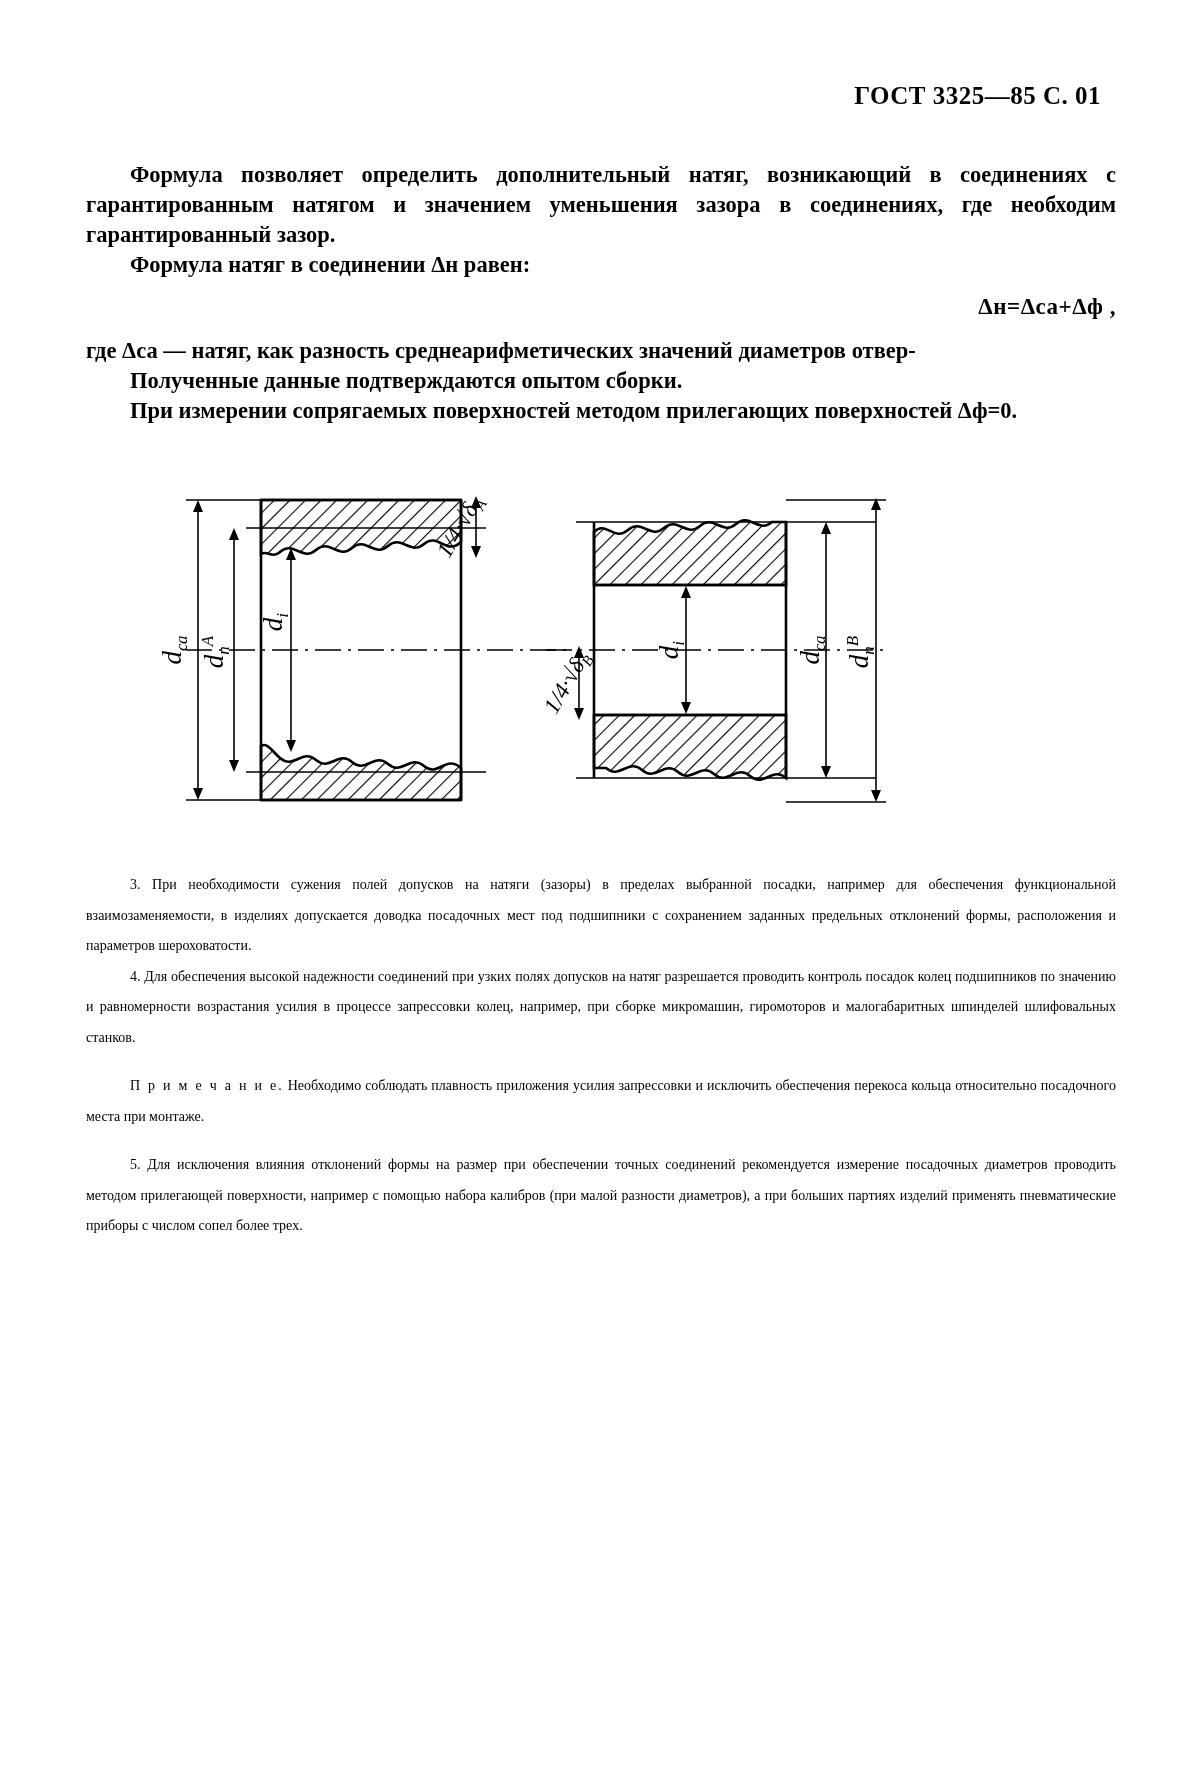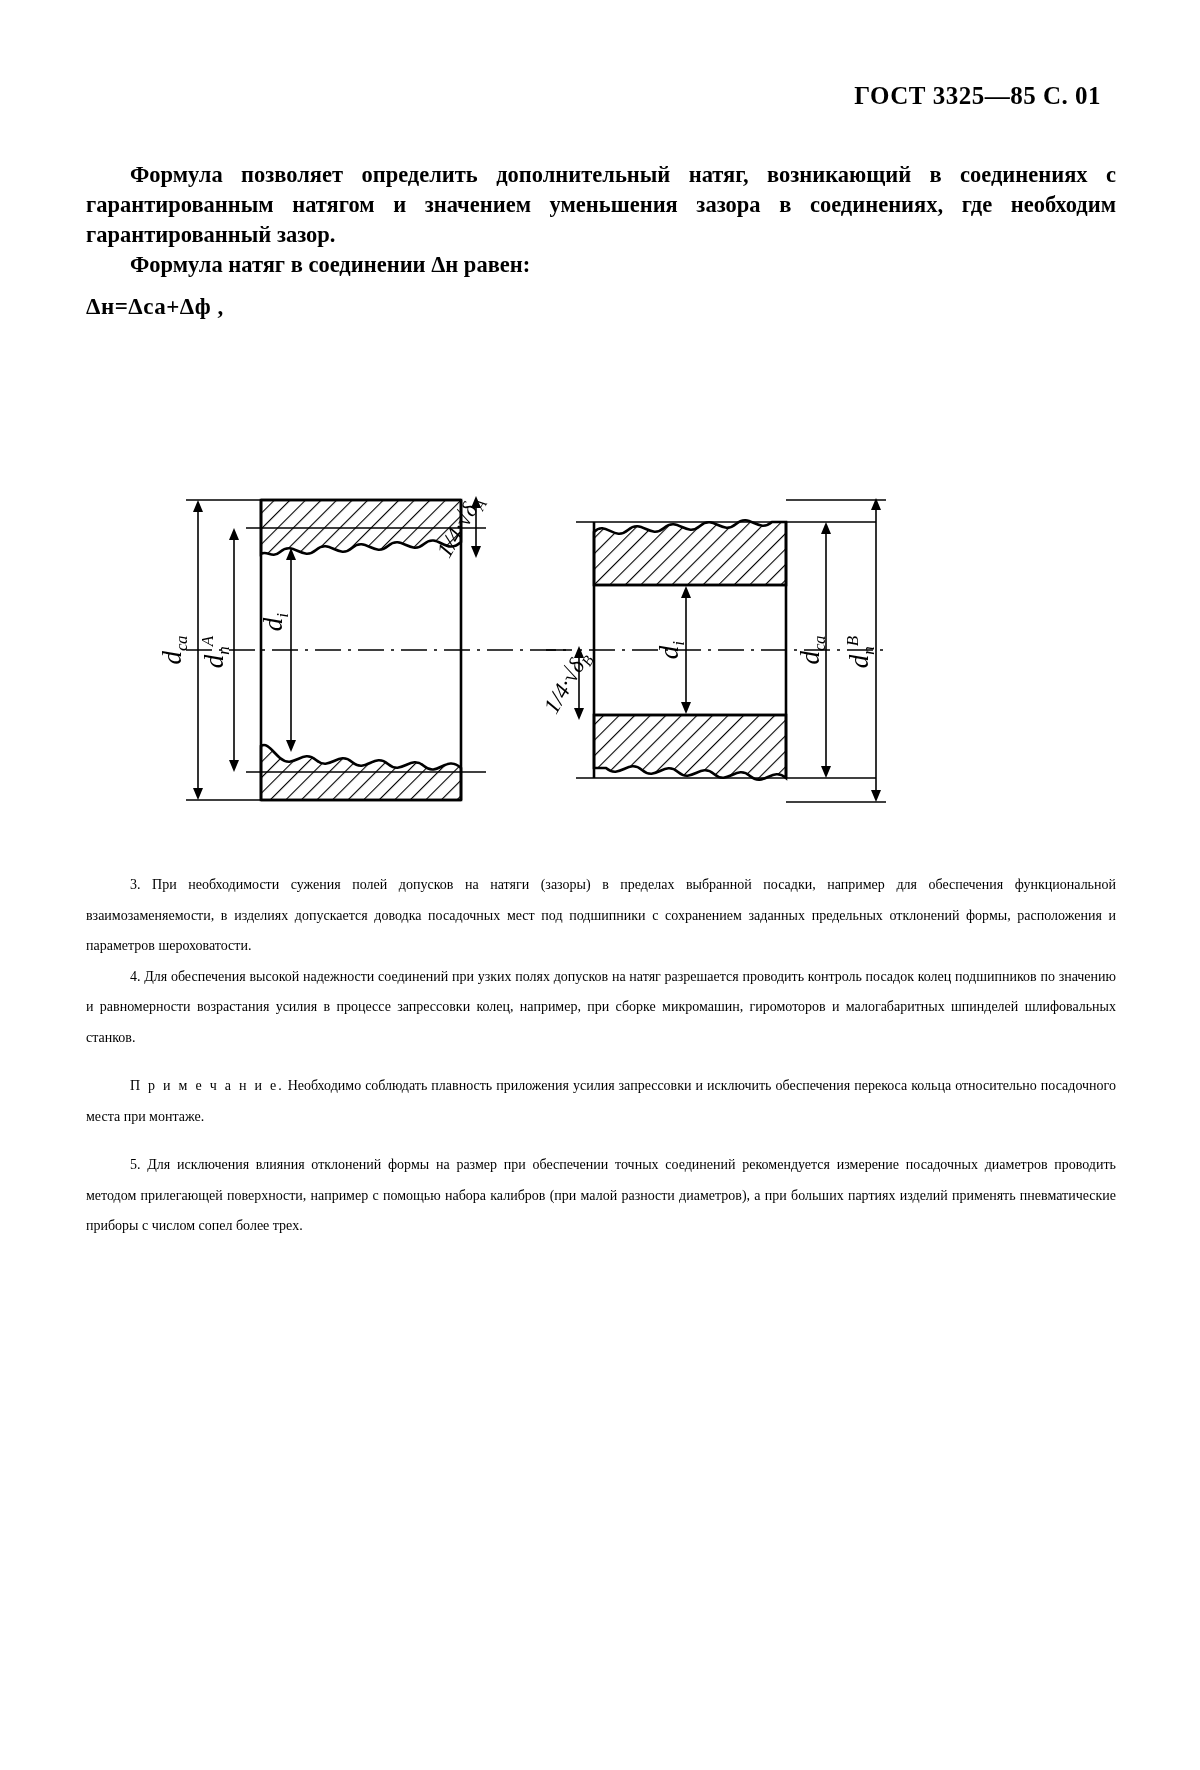--- a/index.html
+++ b/index.html
@@ -41,21 +41,21 @@
   }
   p.body {
     font-size: 22.5px;
     line-height: 30px;
     text-align: justify;
     margin: 0 0 0 0;
     text-indent: 44px;
     font-family: "Liberation Serif", serif;
   }
   .formula {
-    text-align: left;
+    text-align: right;
     font-size: 23px;
     margin: 14px 0 16px 0;
     letter-spacing: 0.5px;
   }
   .wheretxt {
     font-size: 22.5px;
     line-height: 30px;
     text-indent: 0;
     margin: 0;
   }
@@ -96,20 +96,23 @@
 <body>
 
 <div class="page">
 
   <div class="header">ГОСТ 3325—85 С. 01</div>
 
   <div class="content">
     <p class="body">Формула позволяет определить дополнительный натяг, возникающий в соединениях с гарантированным натягом и значением уменьшения зазора в соединениях, где необходим гарантированный зазор.</p>
     <p class="body">Формула натяг в соединении Δн равен:</p>
     <div class="formula">Δн=Δса+Δф ,</div>
+    <p class="wheretxt">где Δса  — натяг, как разность среднеарифметических значений диаметров отвер-</p>
+    <p class="body">Полученные данные подтверждаются опытом сборки.</p>
+    <p class="body">При измерении сопрягаемых поверхностей методом прилегающих поверхностей Δф=0.</p>
   </div>
 
   <div class="figure-wrap">
     <svg width="1030" height="360" viewBox="0 0 1030 360">
       <defs>
         <pattern id="hatchL" width="11" height="11" patternTransform="rotate(45)" patternUnits="userSpaceOnUse">
           <line x1="0" y1="0" x2="0" y2="11" stroke="#000" stroke-width="2.2"></line>
         </pattern>
         <pattern id="hatchR" width="11" height="11" patternTransform="rotate(45)" patternUnits="userSpaceOnUse">
           <line x1="0" y1="0" x2="0" y2="11" stroke="#000" stroke-width="2.2"></line>

